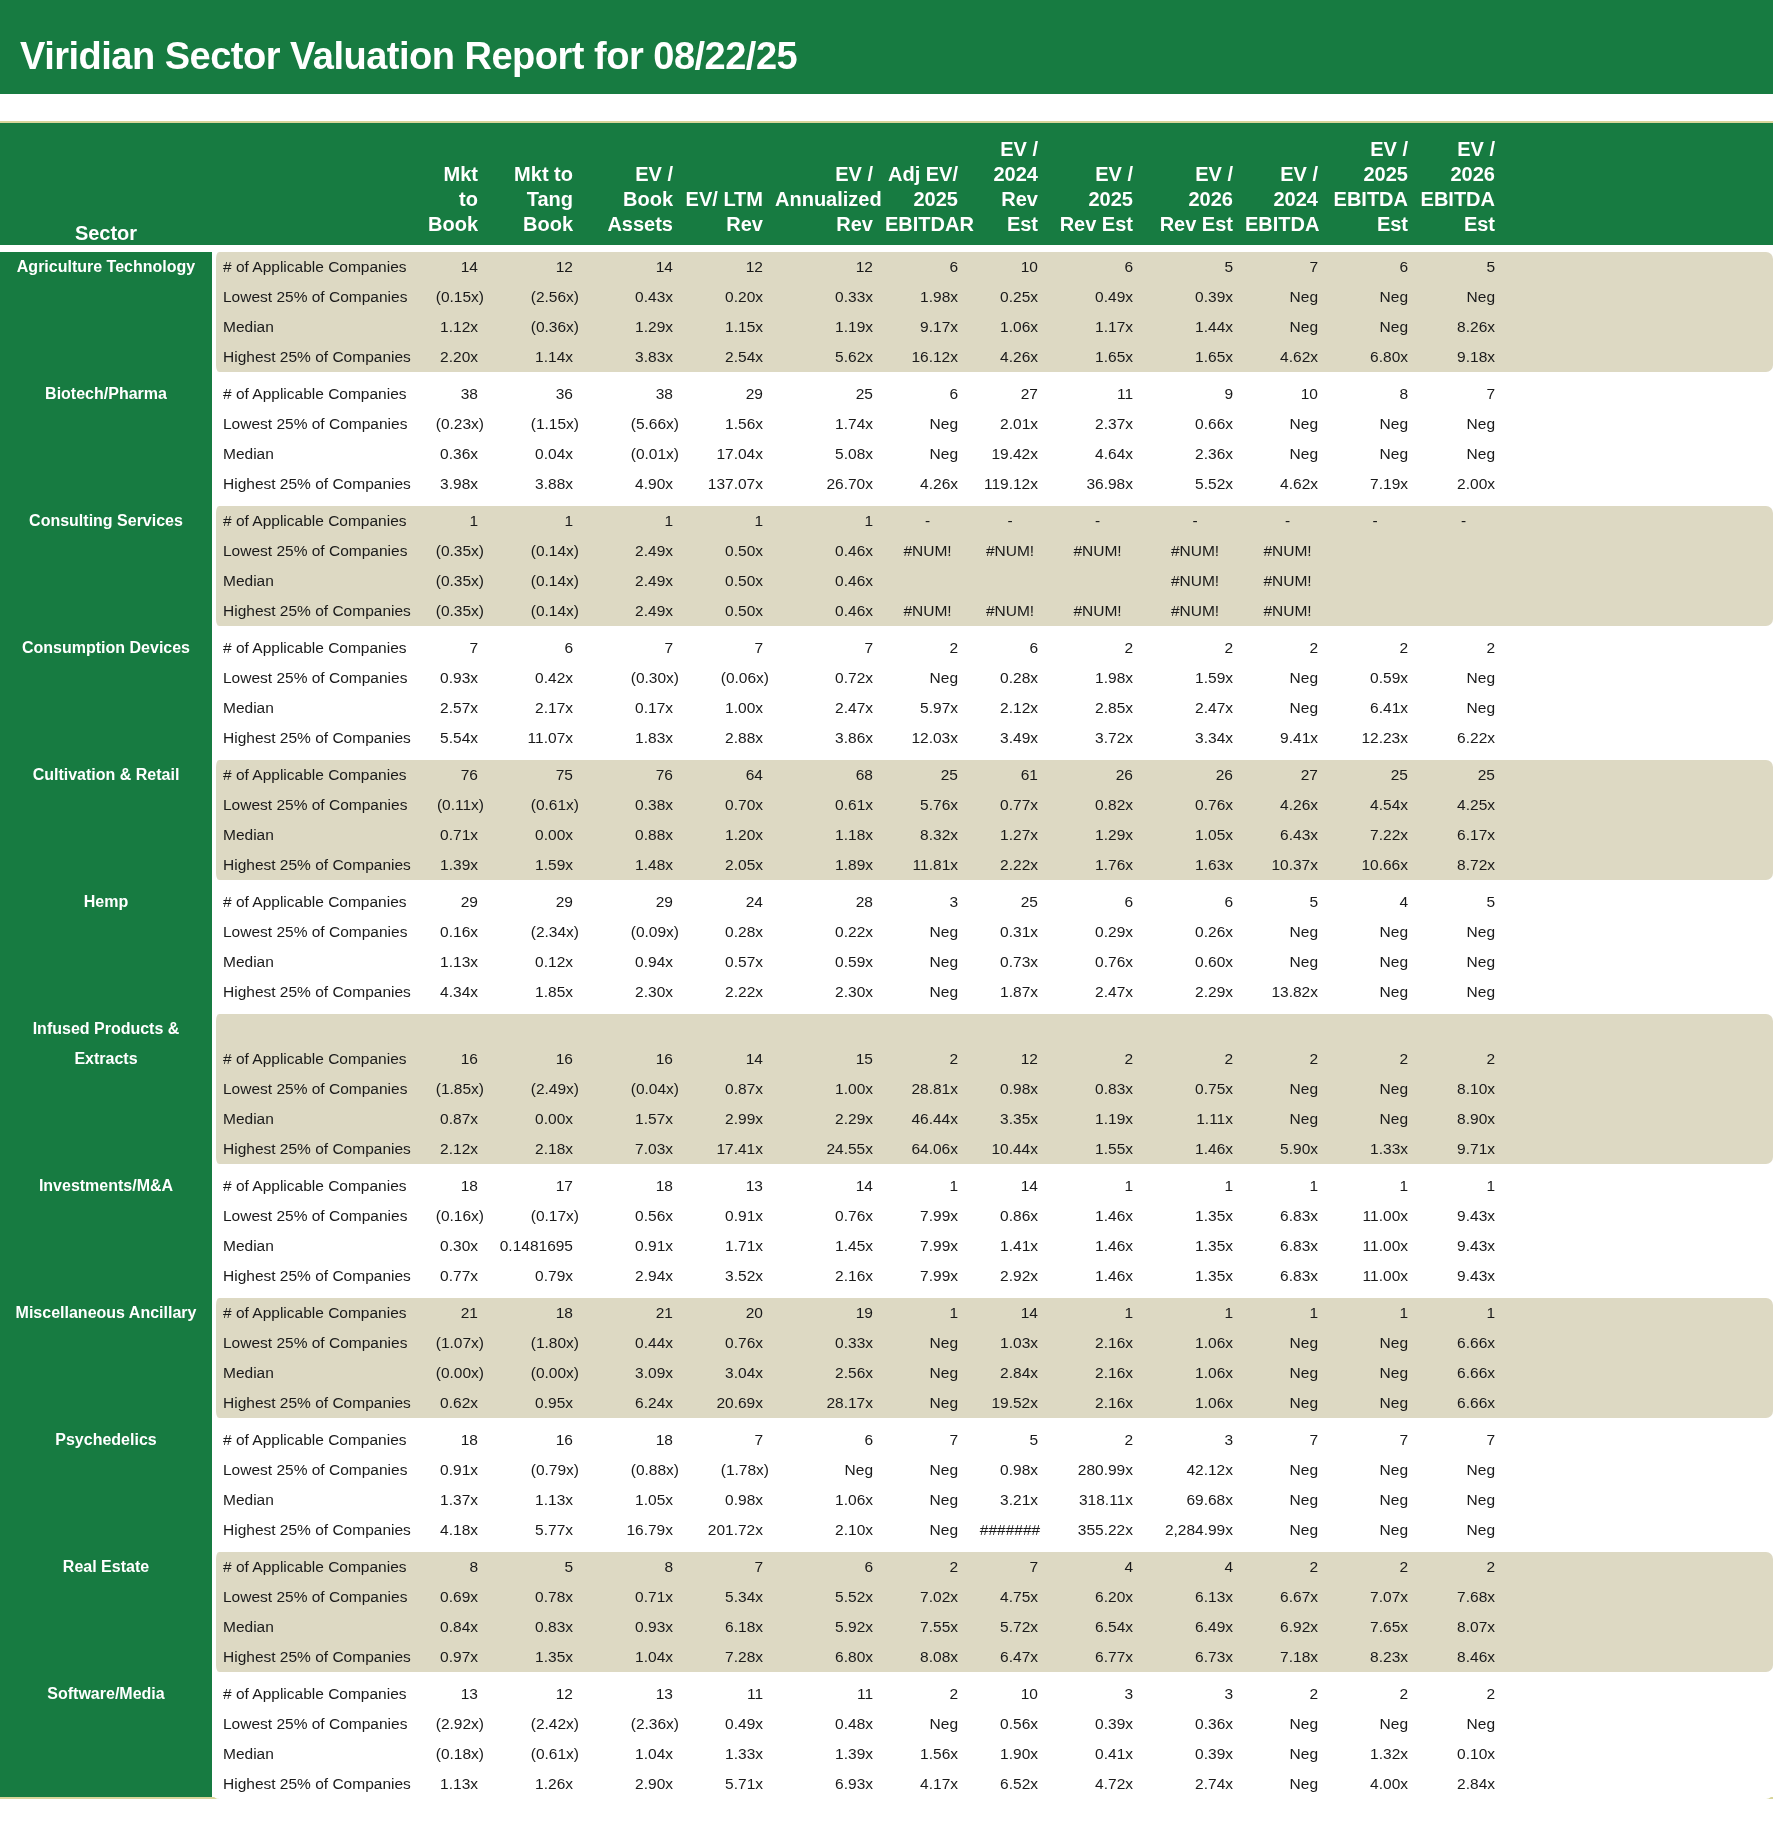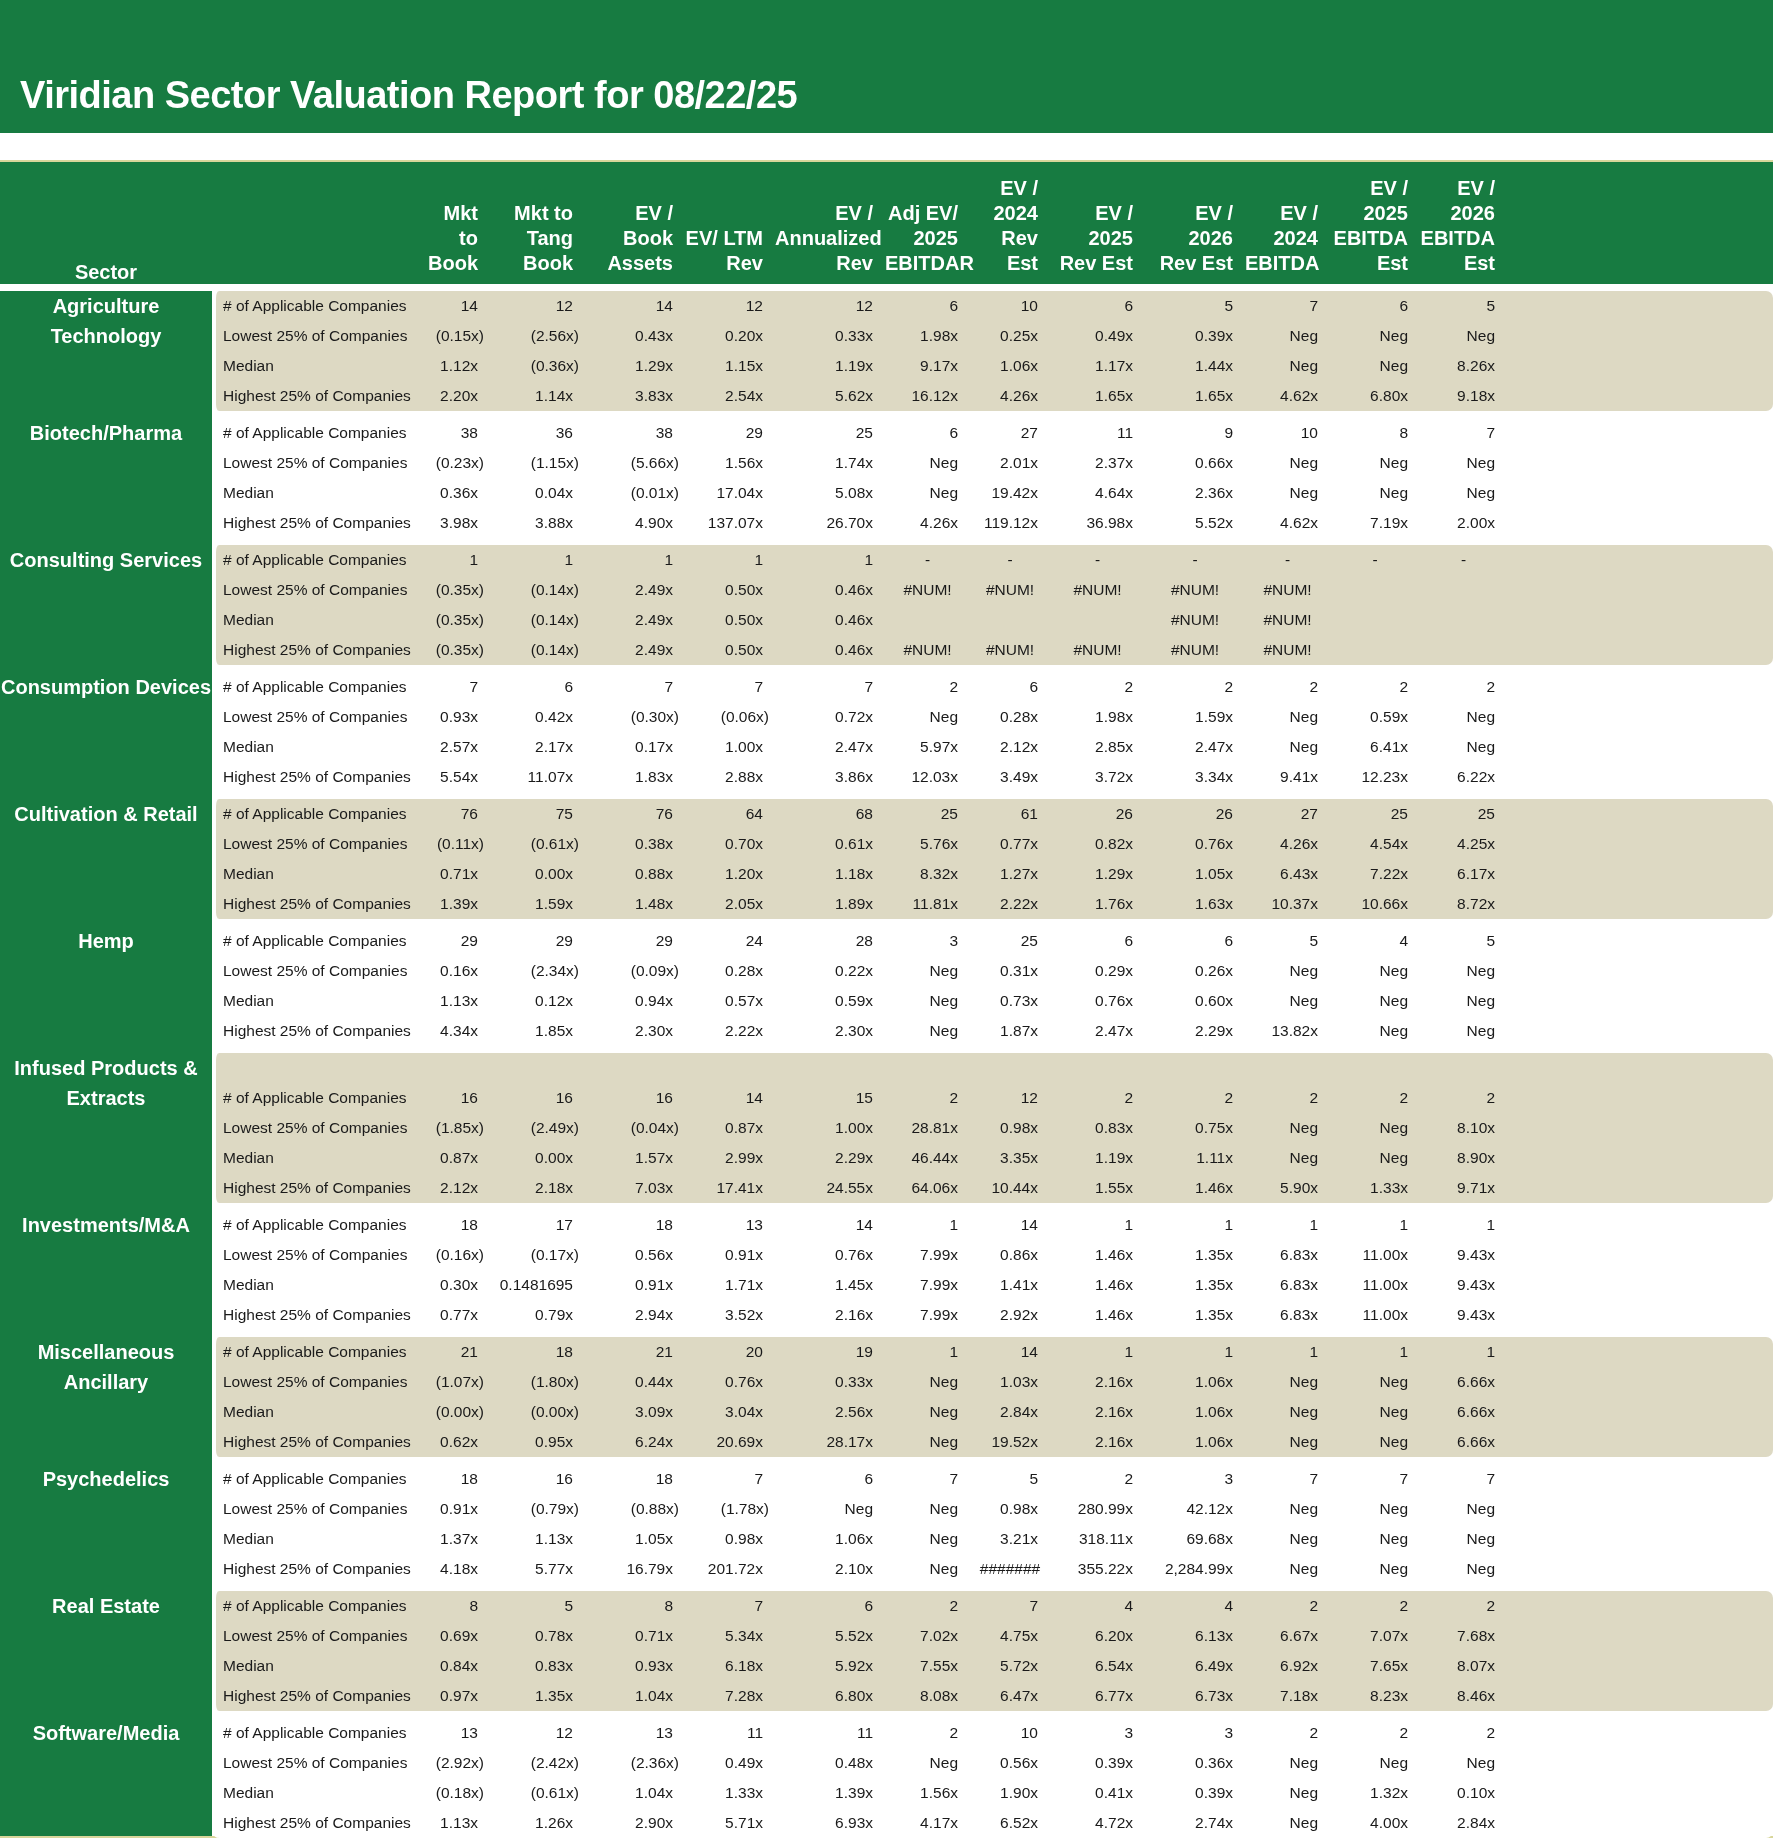--- a/index.html
+++ b/index.html
@@ -1,34 +1,34 @@
 <!DOCTYPE html>
 <html><head>
 <meta charset="utf-8">
 <style>
   html,body{margin:0;padding:0;background:#fff;}
   body{width:1773px;min-height:1841px;font-family:"Liberation Sans",sans-serif;color:#1a1a1a;}
   
-  .banner{height:133px;background:#177B41;display:flex;align-items:flex-end;}
+  .banner{height:94px;background:#177B41;display:flex;align-items:flex-end;}
   .banner h1{margin:0 0 16px 20px;color:#fff;font-size:38px;font-weight:bold;letter-spacing:-.5px;font-family:"Liberation Sans",sans-serif;}
   .gap-top{height:27px;background:#fff;}
   
   .thead{background:#177B41;border-top:2px solid #D8D69B;height:122px;display:grid;
          grid-template-columns:212px 208px 70px 95px 100px 90px 110px 85px 80px 95px 100px 85px 90px 87px minmax(0,1fr);
          align-items:end;margin-bottom:7px;}
   .sector-h{color:#fff;font-weight:bold;font-size:20px;text-align:center;}
   .hcell{color:#fff;font-weight:bold;font-size:20px;line-height:25px;text-align:right;
          padding:0 12px 8px 0;white-space:pre-wrap;}
   
   .data-area{position:relative;}
   .data-area::before{content:"";position:absolute;left:0;top:0;bottom:2px;width:212px;background:#177B41;}
   .data-area::after{content:"";position:absolute;left:0;bottom:0;width:100%;height:2px;background:#D8D69B;}
   .block{position:relative;z-index:1;display:flex;margin-bottom:7px;}
   .block:last-child{margin-bottom:22px;}
-  .scell{width:212px;flex:0 0 212px;text-align:center;color:#fff;font-weight:bold;font-size:20px;
+  .scell{width:212px;flex:0 0 212px;text-align:center;color:#fff;font-weight:bold;font-size:16px;
          line-height:30px;white-space:pre-line;}
   .rows{flex:1;border-left:4px solid #fff;border-radius:7px;}
   .rows.tan{background:#DDD9C3;}
   .rows.white{background:#fff;}
   .row{display:grid;grid-template-columns:204px 70px 95px 100px 90px 110px 85px 80px 95px 100px 85px 90px 87px minmax(0,1fr);
        height:30px;align-items:center;}
   .row.spacer{height:30px;}
   .rlabel{font-size:15.5px;padding-left:7px;white-space:nowrap;}
   .vcell{font-size:15.5px;text-align:right;padding-right:12px;white-space:nowrap;}
   .vcell.paren{padding-right:6px;}

